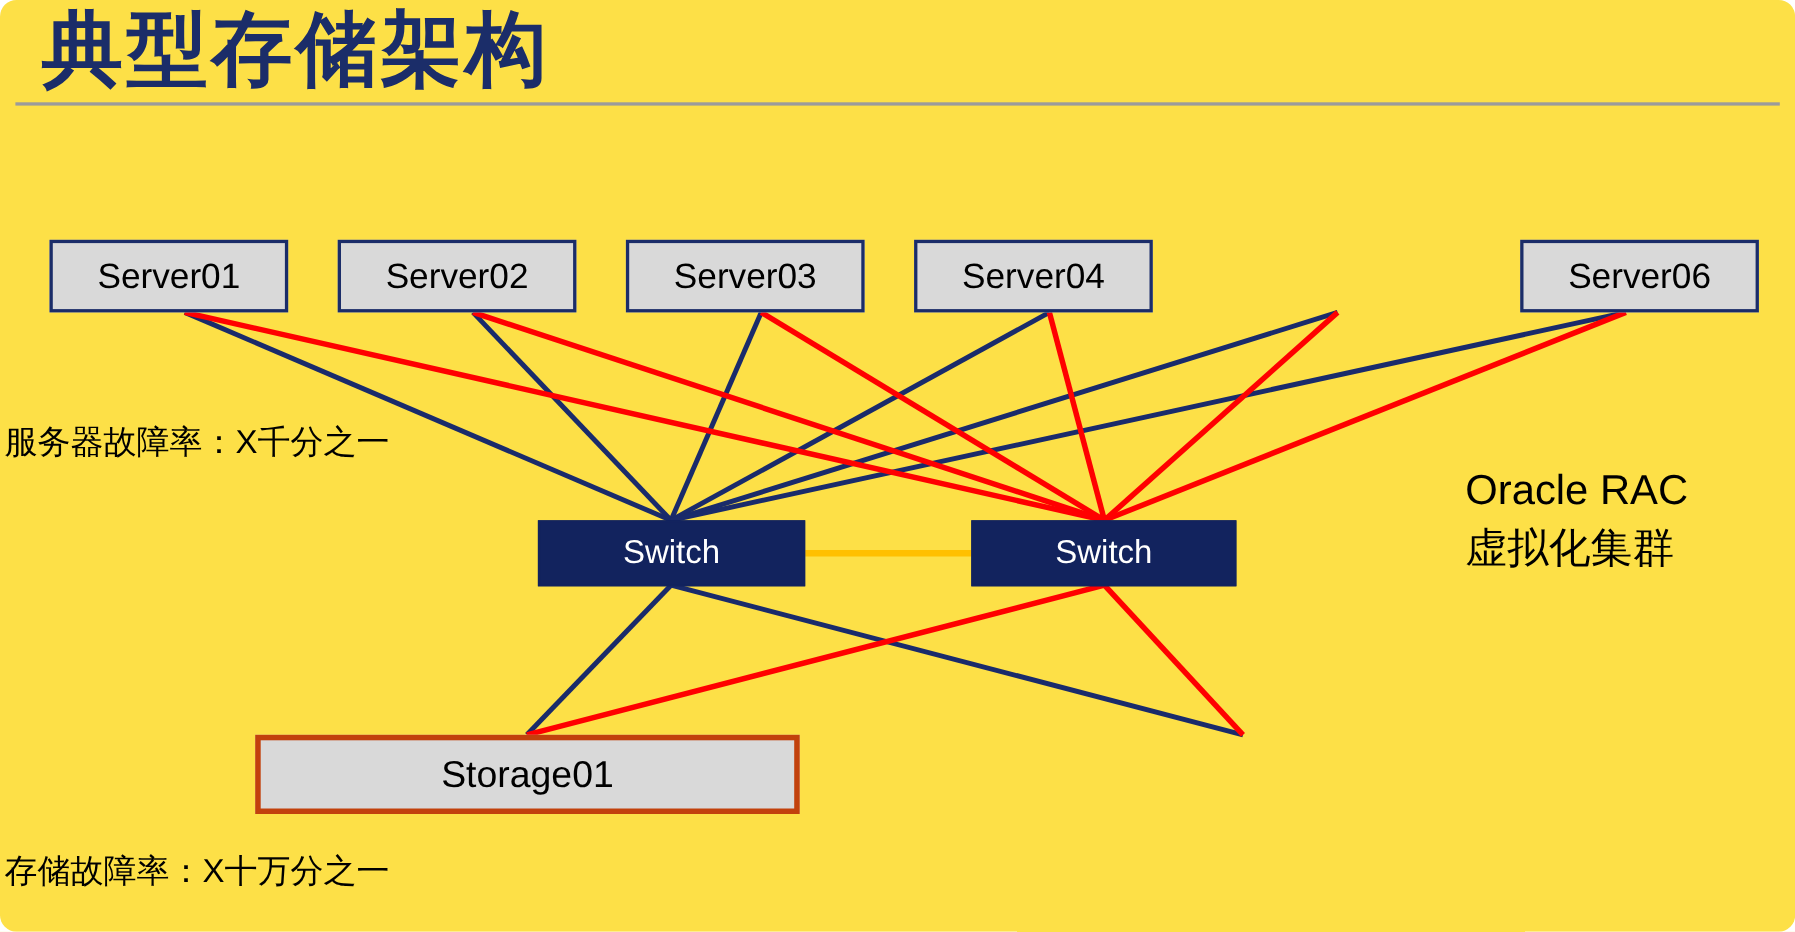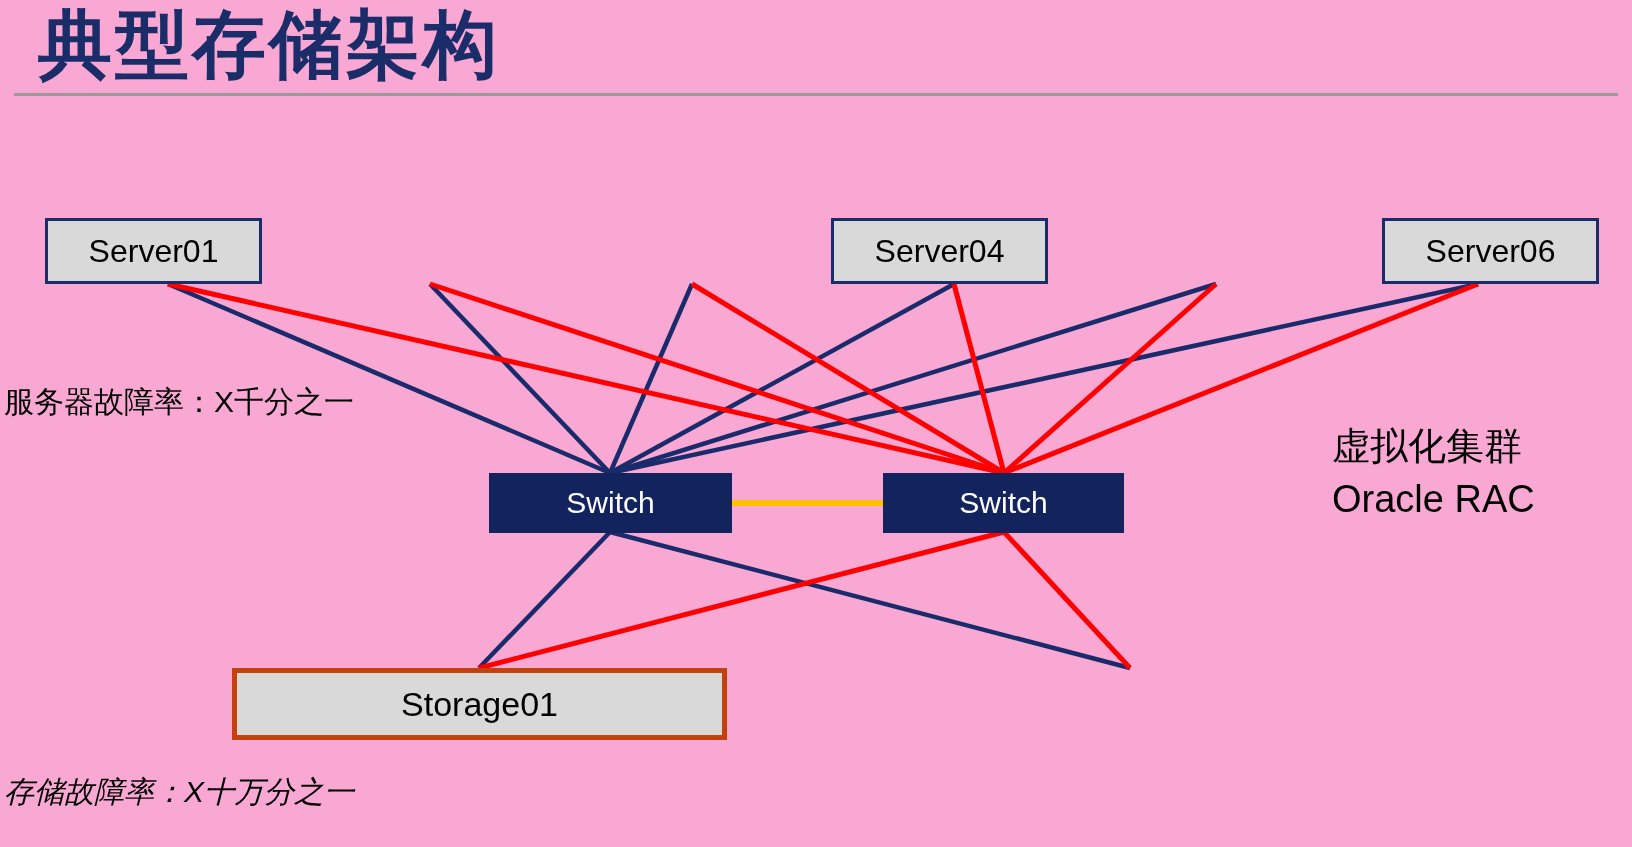--- a/index.html
+++ b/index.html
@@ -5,22 +5,23 @@
   html, body {
     margin: 0;
     padding: 0;
     background: #ffffff;
     font-family: "Liberation Sans", "DejaVu Sans", sans-serif;
   }
   .slide {
     position: relative;
     width: 1632px;
     height: 847px;
-    background: #f9a8d4;
+    background: #fde047;
     overflow: hidden;
+    border-radius: 15px;
   }
   .page-title {
     position: absolute;
     left: 38px;
     top: -4px;
     margin: 0;
     font-size: 74px;
     font-weight: bold;
     letter-spacing: 3px;
     color: #1B2D69;
@@ -80,21 +81,21 @@
     color: #000000;
   }
   .annotation {
     position: absolute;
     font-size: 30px;
     color: #000000;
     white-space: nowrap;
     text-align: right;
   }
   .annotation.server-rate { left: 4px; top: 382px; }
-  .annotation.storage-rate { left: 4px; top: 772px; font-style: italic; }
+  .annotation.storage-rate { left: 4px; top: 772px; }
   .right-note {
     position: absolute;
     left: 1332px;
     top: 420px;
     font-size: 38px;
     line-height: 53px;
     color: #000000;
     text-align: left;
     white-space: nowrap;
   }
@@ -128,20 +129,26 @@
 
     <line class="edge-secondary" x1="1004" y1="532" x2="479" y2="668"></line>
     <line class="edge-secondary" x1="1004" y1="532" x2="1130" y2="668"></line>
 
     <line class="edge-isl" x1="732" y1="503" x2="883" y2="503"></line>
   </svg>
 
   <div class="node server" style="left:45px">
       <span>Server01</span>
     </div>
+  <div class="node server" style="left:307px">
+      <span>Server02</span>
+    </div>
+  <div class="node server" style="left:569px">
+      <span>Server03</span>
+    </div>
   <div class="node server" style="left:831px">
       <span>Server04</span>
     </div>
   <div class="node server" style="left:1382px">
       <span>Server06</span>
     </div>
 
   <div class="node switch" style="left:489px; width:243px">
       <span>Switch</span>
     </div>
@@ -150,17 +157,17 @@
     </div>
 
   <div class="node storage" style="left:232px">
       <span>Storage01</span>
     </div>
 
   <div class="annotation server-rate">服务器故障率：X千分之一</div>
   <div class="annotation storage-rate">存储故障率：X十万分之一</div>
 
   <div class="right-note">
+    <div>Oracle RAC</div>
     <div>虚拟化集群</div>
-    <div>Oracle RAC</div>
   </div>
 
 </div>
 
 </body></html>

